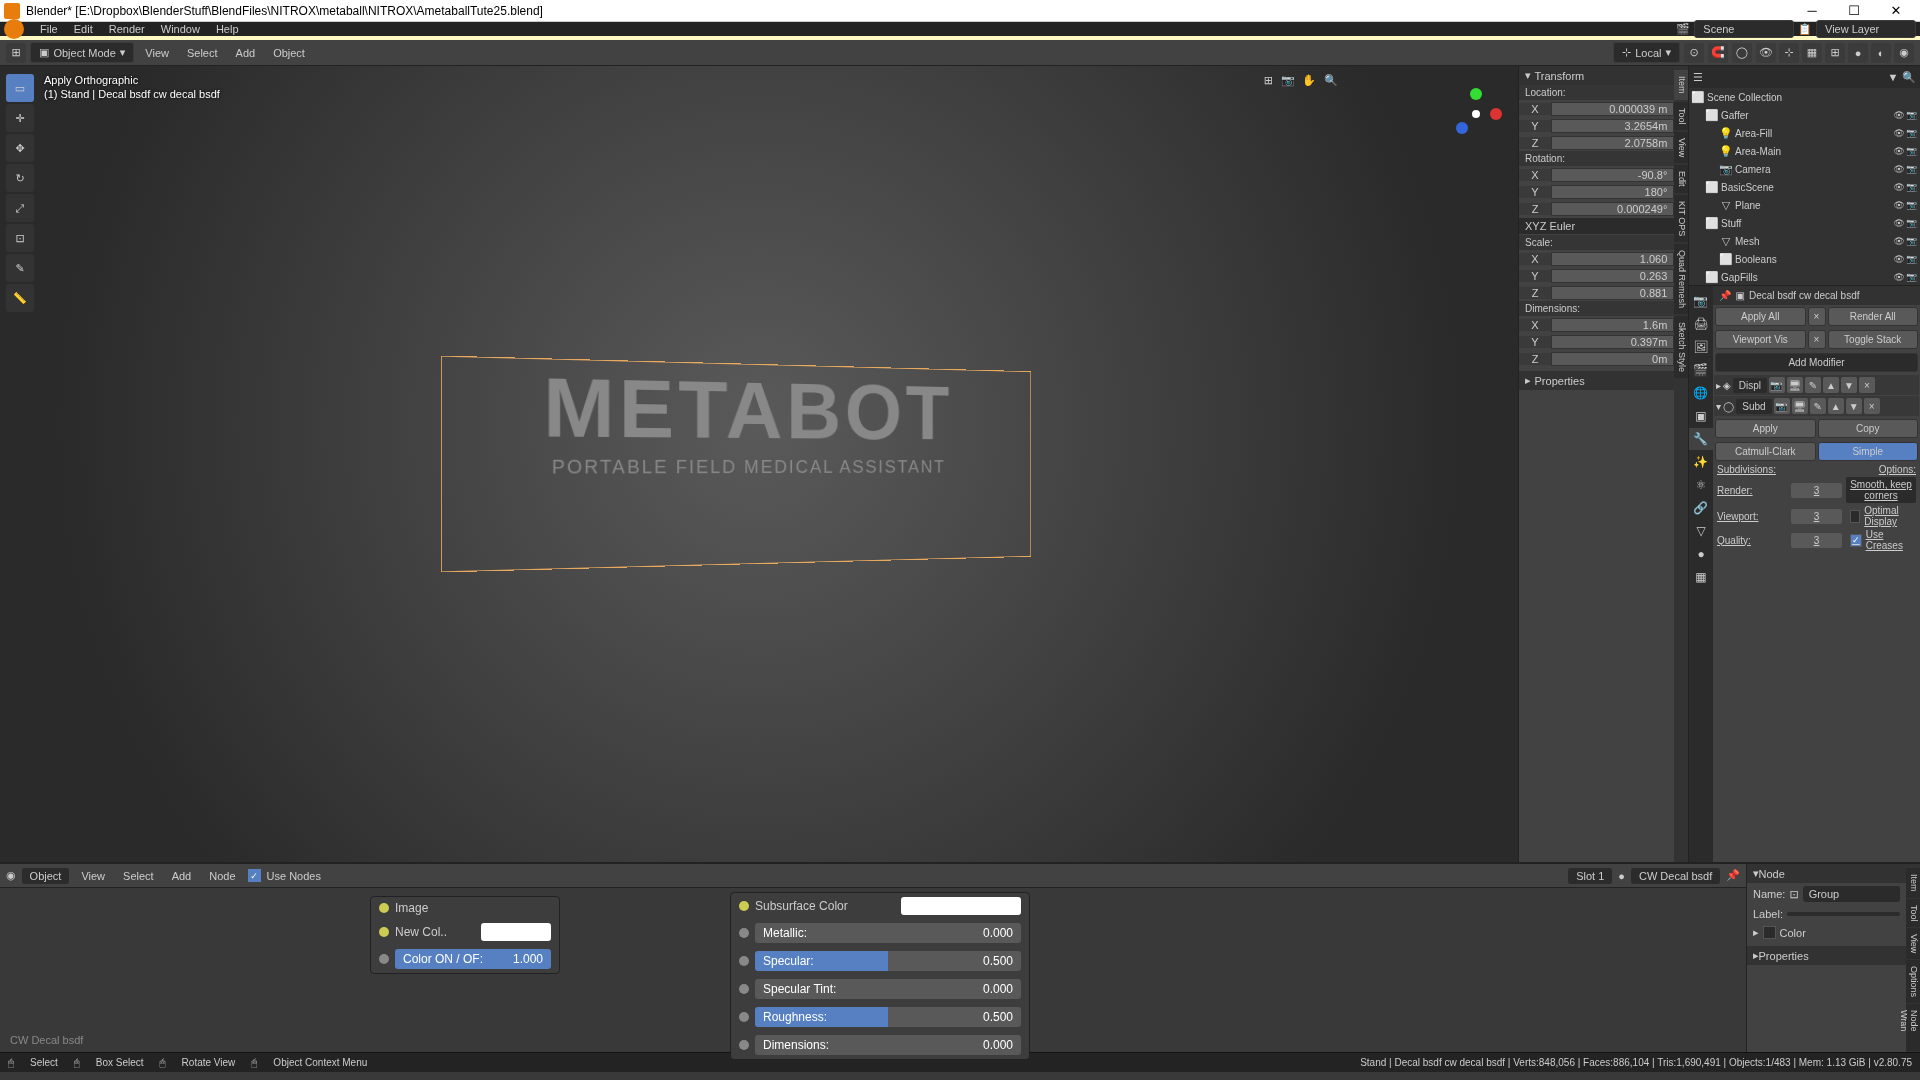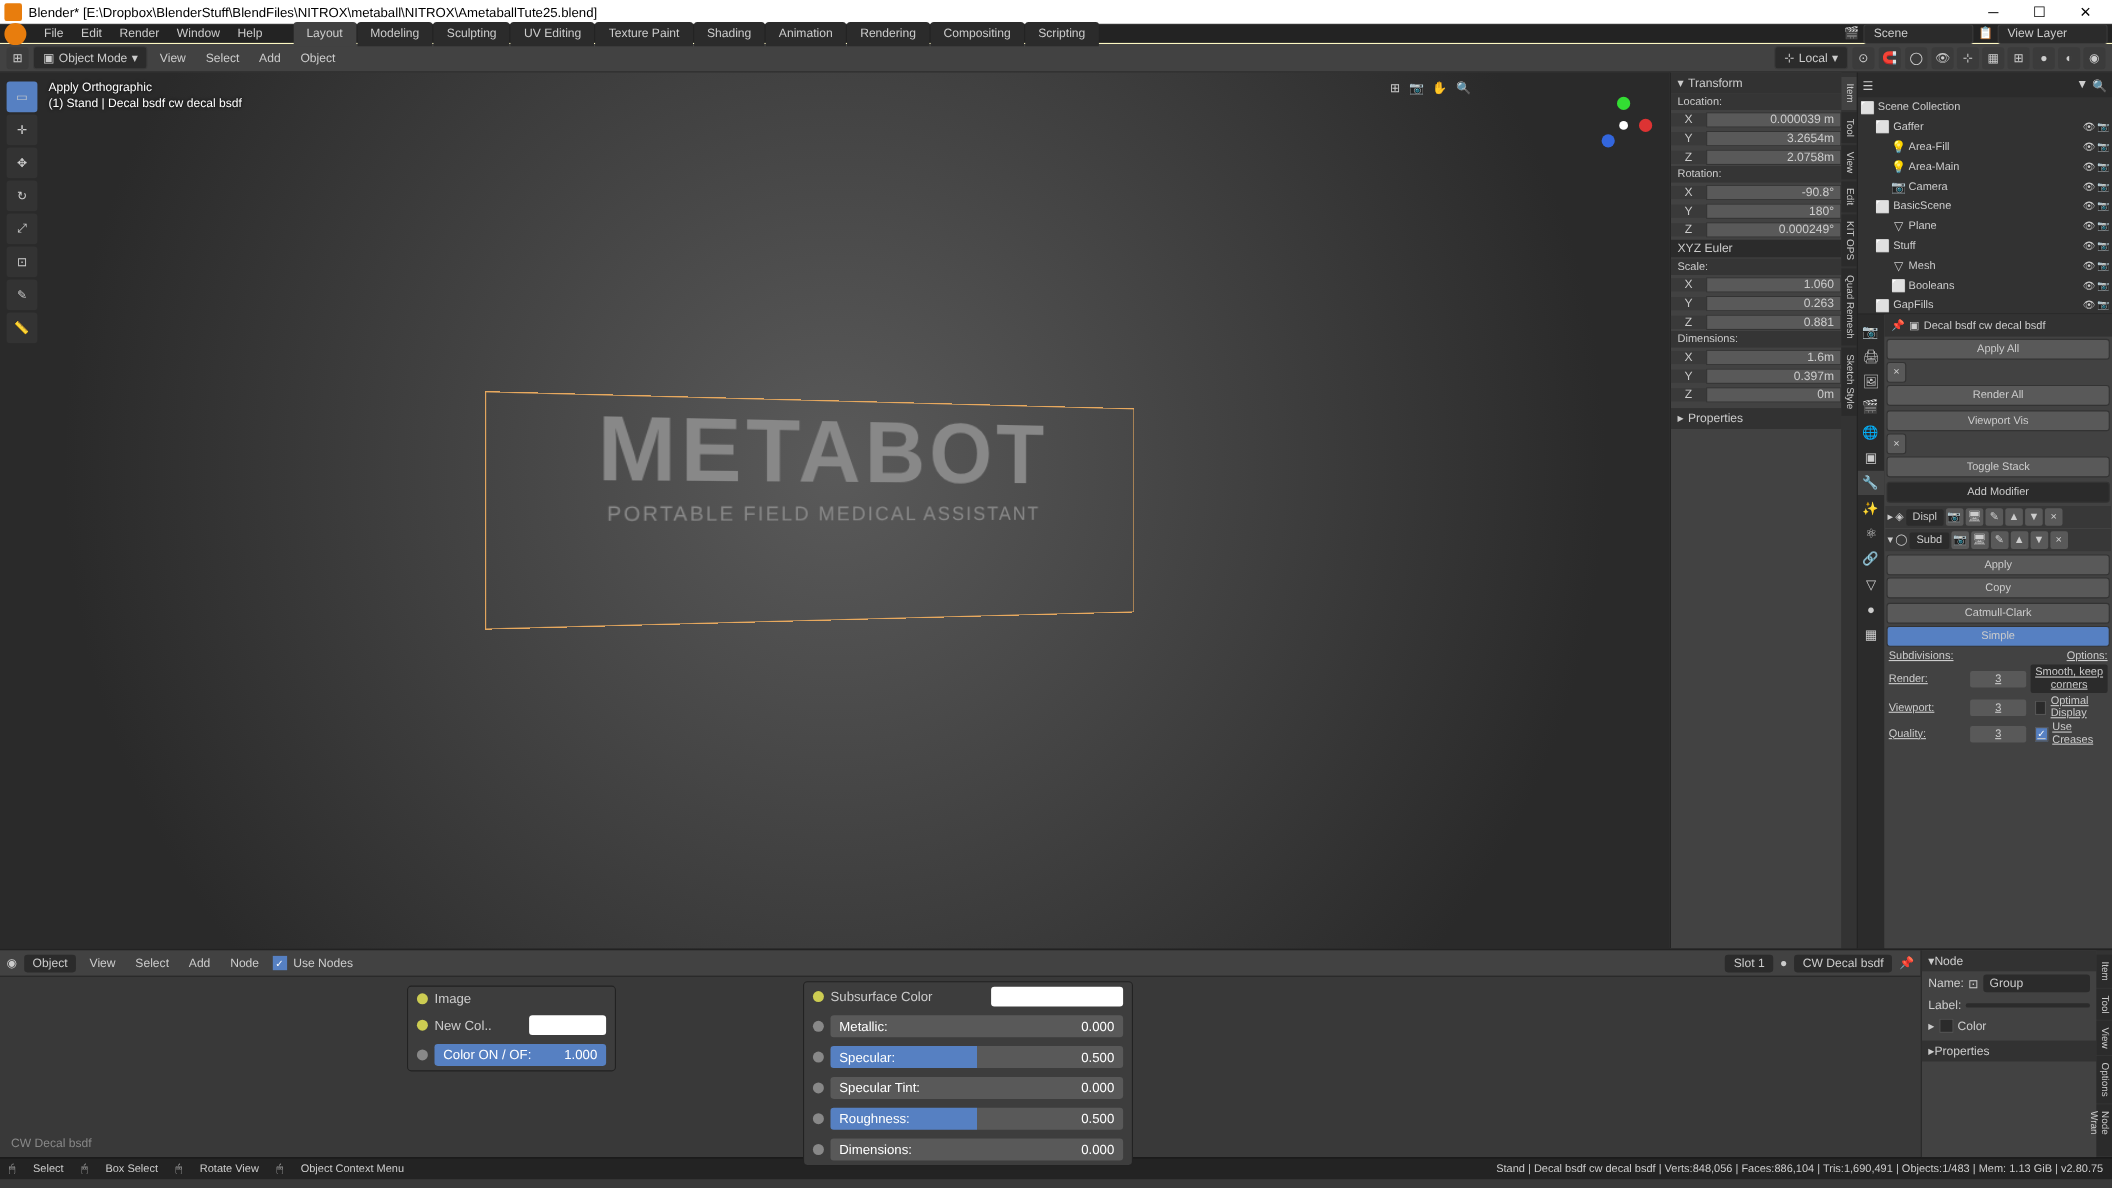--- a/index.html
+++ b/index.html
@@ -2,21 +2,21 @@
 <html><head>
 <meta charset="utf-8">
 <style>
 * { margin: 0; padding: 0; box-sizing: border-box; font-family: -apple-system, BlinkMacSystemFont, "Segoe UI", sans-serif; }
 body { background: #393939; color: #ccc; font-size: 11px; overflow: hidden; width: 1920px; height: 1080px; }
 .titlebar { background: #fff; height: 22px; display: flex; align-items: center; padding: 0 4px; color: #000; border-bottom: 1px solid #ccc; }
 .titlebar .app-icon { width: 16px; height: 16px; background: #e87d0d; margin-right: 6px; border-radius: 2px; }
 .titlebar .title { flex: 1; font-size: 12px; }
 .titlebar .win-btns { display: flex; gap: 2px; }
 .titlebar .win-btn { width: 40px; height: 20px; display: flex; align-items: center; justify-content: center; font-size: 13px; }
-.menubar { background: #232323; height: 18px; display: flex; align-items: center; padding: 0 4px; border-bottom: 1px solid #fef9c3; }
+.menubar { background: #232323; height: 18px; display: flex; align-items: center; padding: 0 4px; border-bottom: 4px solid #fef9c3; }
 .menubar .logo { width: 20px; height: 20px; background: #e87d0d; border-radius: 10px; margin-right: 8px; }
 .menubar .menu-item { padding: 4px 8px; color: #ccc; cursor: pointer; }
 .menubar .tabs { display: flex; margin-left: 20px; }
 .menubar .tab { padding: 5px 12px; background: #2b2b2b; border-radius: 3px 3px 0 0; margin-right: 1px; font-size: 11px; }
 .menubar .tab.active { background: #424242; }
 .menubar .right { margin-left: auto; display: flex; align-items: center; gap: 4px; }
 .menubar .scene-field { background: #2b2b2b; padding: 2px 8px; border-radius: 3px; width: 100px; border: 1px solid #3b3b3b; }
 .toolbar { background: #424242; height: 26px; display: flex; align-items: center; padding: 0 6px; gap: 4px; border-bottom: 1px solid #222; }
 .toolbar .dropdown { background: #2b2b2b; padding: 3px 8px; border-radius: 3px; border: 1px solid #3b3b3b; display: flex; align-items: center; gap: 4px; }
 .toolbar .tb-menu { padding: 3px 7px; }
@@ -54,21 +54,21 @@
 .outliner .ol-row .indent { width: 14px; }
 .outliner .ol-row .icon { width: 14px; margin-right: 2px; text-align: center; }
 .outliner .ol-row .name { flex: 1; font-size: 10px; white-space: nowrap; overflow: hidden; }
 .outliner .ol-row .icons { display: flex; gap: 2px; font-size: 9px; }
 .props-panel { flex: 1; display: flex; }
 .props-tabs { width: 24px; background: #2b2b2b; display: flex; flex-direction: column; padding-top: 4px; gap: 1px; }
 .props-tabs .ptab { height: 22px; display: flex; align-items: center; justify-content: center; font-size: 12px; }
 .props-tabs .ptab.active { background: #424242; }
 .props-content { flex: 1; background: #424242; padding: 0; overflow: auto; font-size: 10px; }
 .props-content .breadcrumb { background: #323232; padding: 4px 6px; display: flex; align-items: center; gap: 4px; }
-.props-content .btn-row { display: flex; gap: 2px; padding: 2px; flex-direction: column; }
+.props-content .btn-row { display: flex; gap: 2px; padding: 2px; }
 .props-content .btn-row .btn { flex: 1; background: #595959; text-align: center; padding: 3px; border-radius: 3px; border: 1px solid #333; }
 .props-content .btn-row .x-btn { width: 18px; flex: 0 0 18px; }
 .props-content .mod-row { display: flex; align-items: center; background: #383838; padding: 2px; gap: 2px; margin: 1px; }
 .props-content .mod-row .mod-name { background: #2b2b2b; padding: 2px 6px; border-radius: 2px; }
 .props-content .mod-row .mod-icon { width: 16px; height: 16px; background: #595959; border-radius: 2px; display: flex; align-items: center; justify-content: center; }
 .props-content .subdiv-row { display: flex; padding: 1px 4px; align-items: center; text-decoration: underline; }
 .props-content .subdiv-row .slabel { flex: 0 0 70px; }
 .props-content .subdiv-row .sval { flex: 1; background: #595959; text-align: center; padding: 2px; border-radius: 2px; margin-left: 4px; }
 .props-content .checkbox-row { display: flex; align-items: center; padding: 2px 4px; gap: 4px; }
 .props-content .checkbox { width: 13px; height: 13px; background: #2b2b2b; border: 1px solid #555; display: flex; align-items: center; justify-content: center; font-size: 9px; }
@@ -113,32 +113,20 @@
   </div>
 </div>
 
 <div class="menubar">
   <div class="logo"></div>
   <div class="menu-item">File</div>
   <div class="menu-item">Edit</div>
   <div class="menu-item">Render</div>
   <div class="menu-item">Window</div>
   <div class="menu-item">Help</div>
-  <div class="tabs">
-    <div class="tab active">Layout</div>
-    <div class="tab">Modeling</div>
-    <div class="tab">Sculpting</div>
-    <div class="tab">UV Editing</div>
-    <div class="tab">Texture Paint</div>
-    <div class="tab">Shading</div>
-    <div class="tab">Animation</div>
-    <div class="tab">Rendering</div>
-    <div class="tab">Compositing</div>
-    <div class="tab">Scripting</div>
-  </div>
   <div class="right">
     <span>🎬</span>
     <div class="scene-field">Scene</div>
     <span>📋</span>
     <div class="scene-field">View Layer</div>
   </div>
 </div>
 
 <div class="toolbar">
   <div class="icon-btn">⊞</div>

